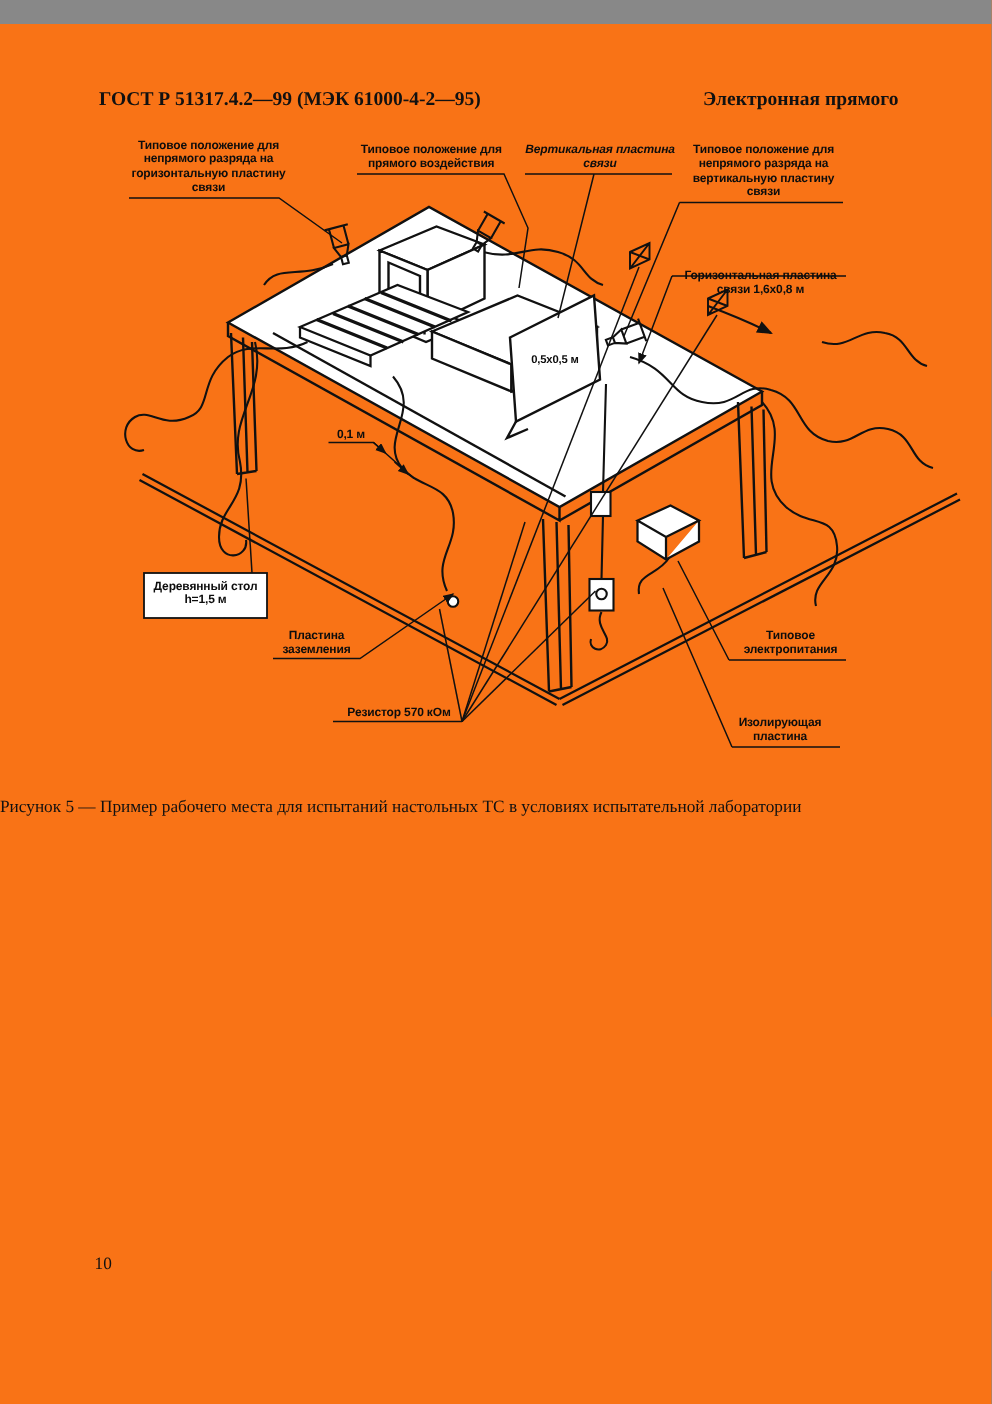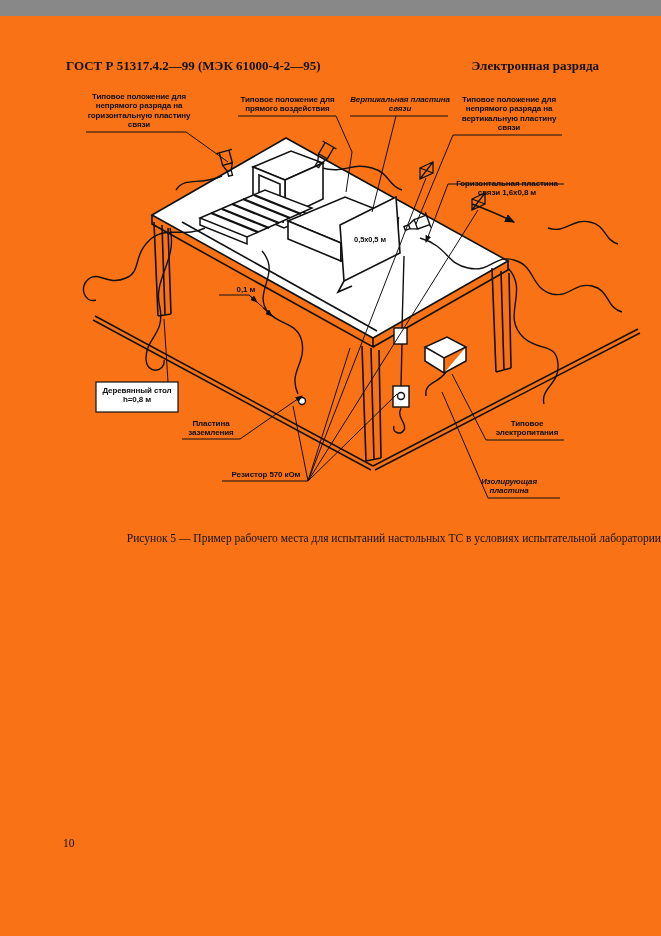--- a/index.html
+++ b/index.html
@@ -14,33 +14,33 @@
   }
   .figure-area{position:absolute;left:0;top:60px;width:661px;height:450px;padding-left:48px;}
   .figure-area svg{position:absolute;left:0;top:0;}
   .lbl{
     position:absolute;font-family:"Liberation Sans", sans-serif;
     font-weight:bold;font-size:8px;line-height:1.18;text-align:center;
     white-space:pre-line;color:#0d0d0d;letter-spacing:-0.1px;
   }
   .lbl.nowrap{white-space:nowrap;}
   .caption{
-    position:absolute;left:0;top:516px;width:661px;text-align:right;
+    position:absolute;left:0;top:516px;width:661px;text-align:left;
     font-size:11.5px;
   }
   .page-number{position:absolute;left:63px;top:821px;font-size:11.5px;text-align:right;}
 </style>
 </head>
 <body>
 
 <div class="page">
 
   <div class="header">
     <span>ГОСТ Р 51317.4.2—99 (МЭК 61000-4-2—95)</span>
-    <span>Электронная разряда</span>
+    <span>Электронная прямого</span>
   </div>
 
   <div class="figure-area">
 
     <svg width="661" height="450" viewBox="0 60 661 450">
       <defs>
         <marker id="arr" markerWidth="9" markerHeight="8" refX="6.5" refY="3" orient="auto">
           <path d="M0,0 L7.5,3 L0,6 Z" fill="#111"></path>
         </marker>
         <g id="gun" fill="none" stroke="#111" stroke-width="1.4">
@@ -174,28 +174,28 @@
 прямого воздействия</div>
     <div class="lbl" style="left:348px;top:19px;width:104px;font-style:italic;">Вертикальная пластина
 связи</div>
     <div class="lbl" style="left:452px;top:19px;width:114px;">Типовое положение для
 непрямого разряда на
 вертикальную пластину
 связи</div>
     <div class="lbl" style="left:446px;top:103px;width:122px;">Горизонтальная пластина
 связи 1,6х0,8 м</div>
     <div class="lbl nowrap" style="left:346px;top:160px;width:48px;font-size:7.5px;">0,5х0,5 м</div>
-    <div class="lbl nowrap" style="left:231px;top:209px;width:30px;">0,1 м</div>
+    <div class="lbl nowrap" style="left:219px;top:209px;width:30px;">0,1 м</div>
     <div class="lbl" style="left:96px;top:310px;width:82px;">Деревянный стол
-h=0,8 м</div>
+h=1,5 м</div>
     <div class="lbl" style="left:180px;top:343px;width:62px;">Пластина
 заземления</div>
     <div class="lbl nowrap" style="left:222px;top:394px;width:88px;">Резистор 570 кОм</div>
     <div class="lbl" style="left:488px;top:343px;width:78px;">Типовое
 электропитания</div>
-    <div class="lbl" style="left:472px;top:401px;width:74px;font-style:italic;">Изолирующая
+    <div class="lbl" style="left:483px;top:401px;width:74px;">Изолирующая
 пластина</div>
   </div>
 
   <div class="caption">Рисунок 5 — Пример рабочего места для испытаний настольных ТС в условиях испытательной лаборатории</div>
 
   <div class="page-number">10</div>
 </div>
 
 </body></html>

